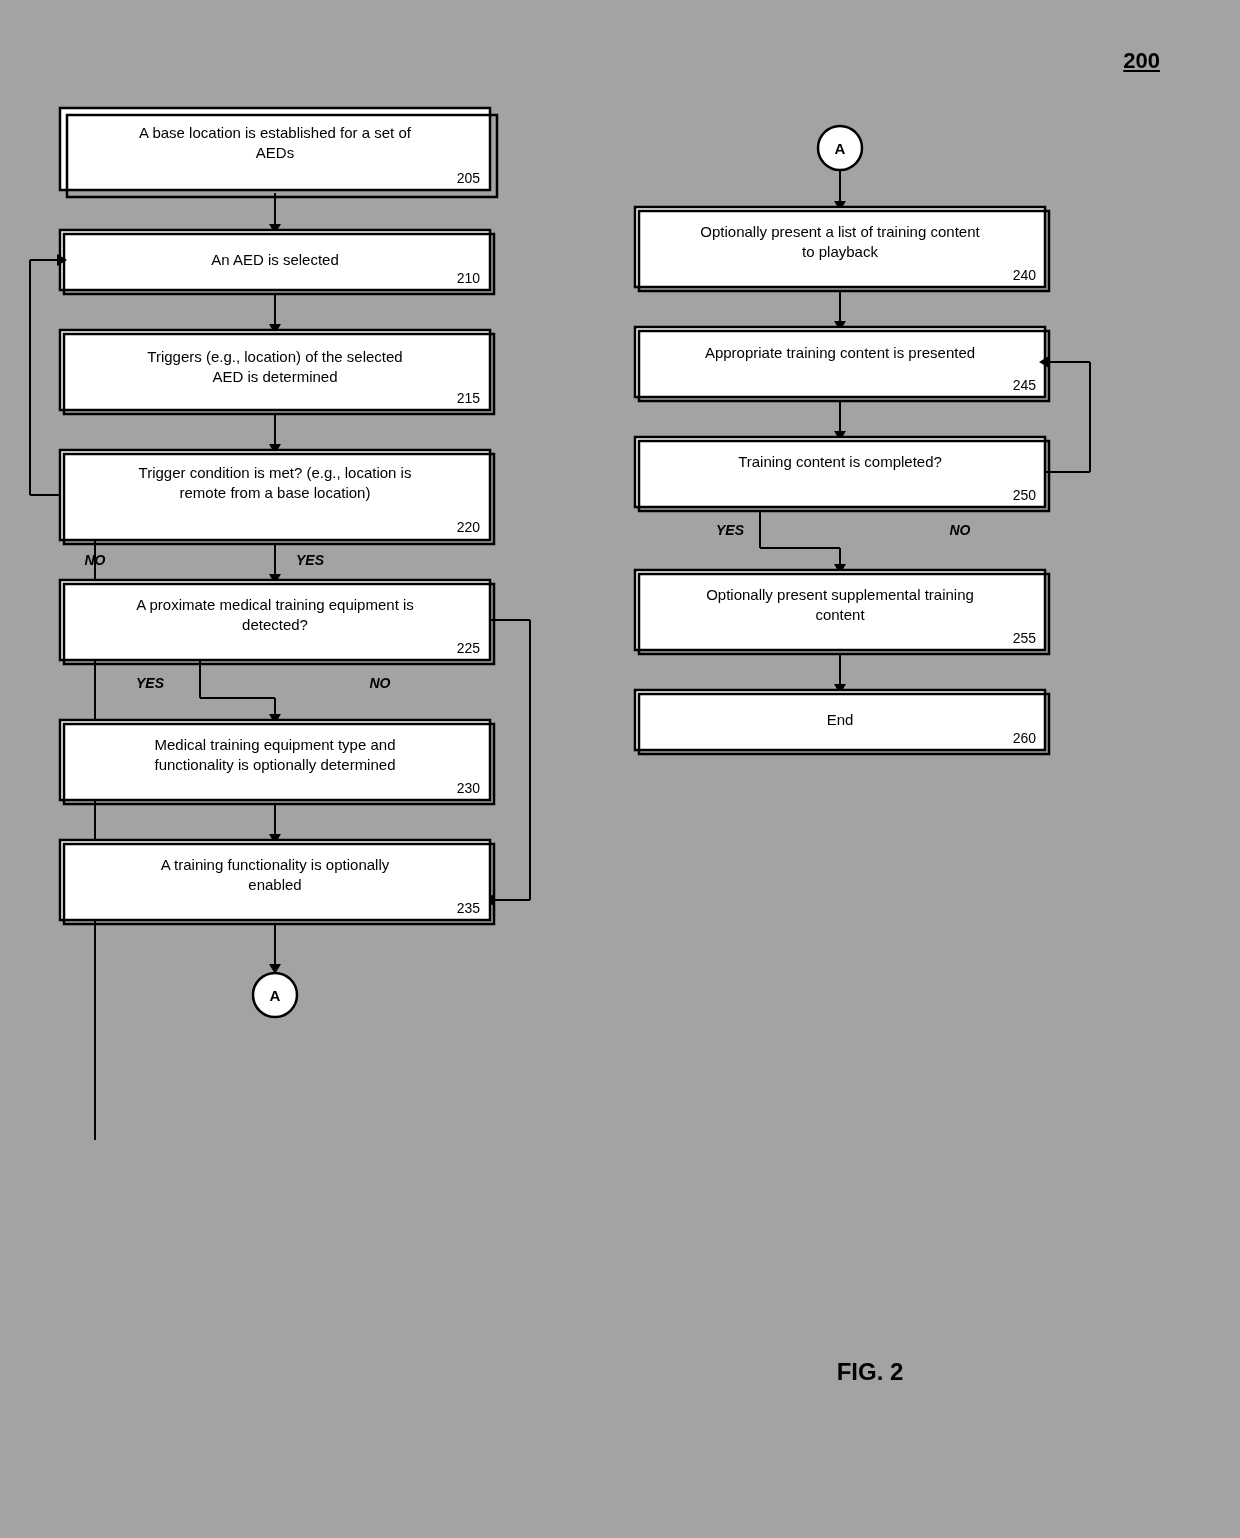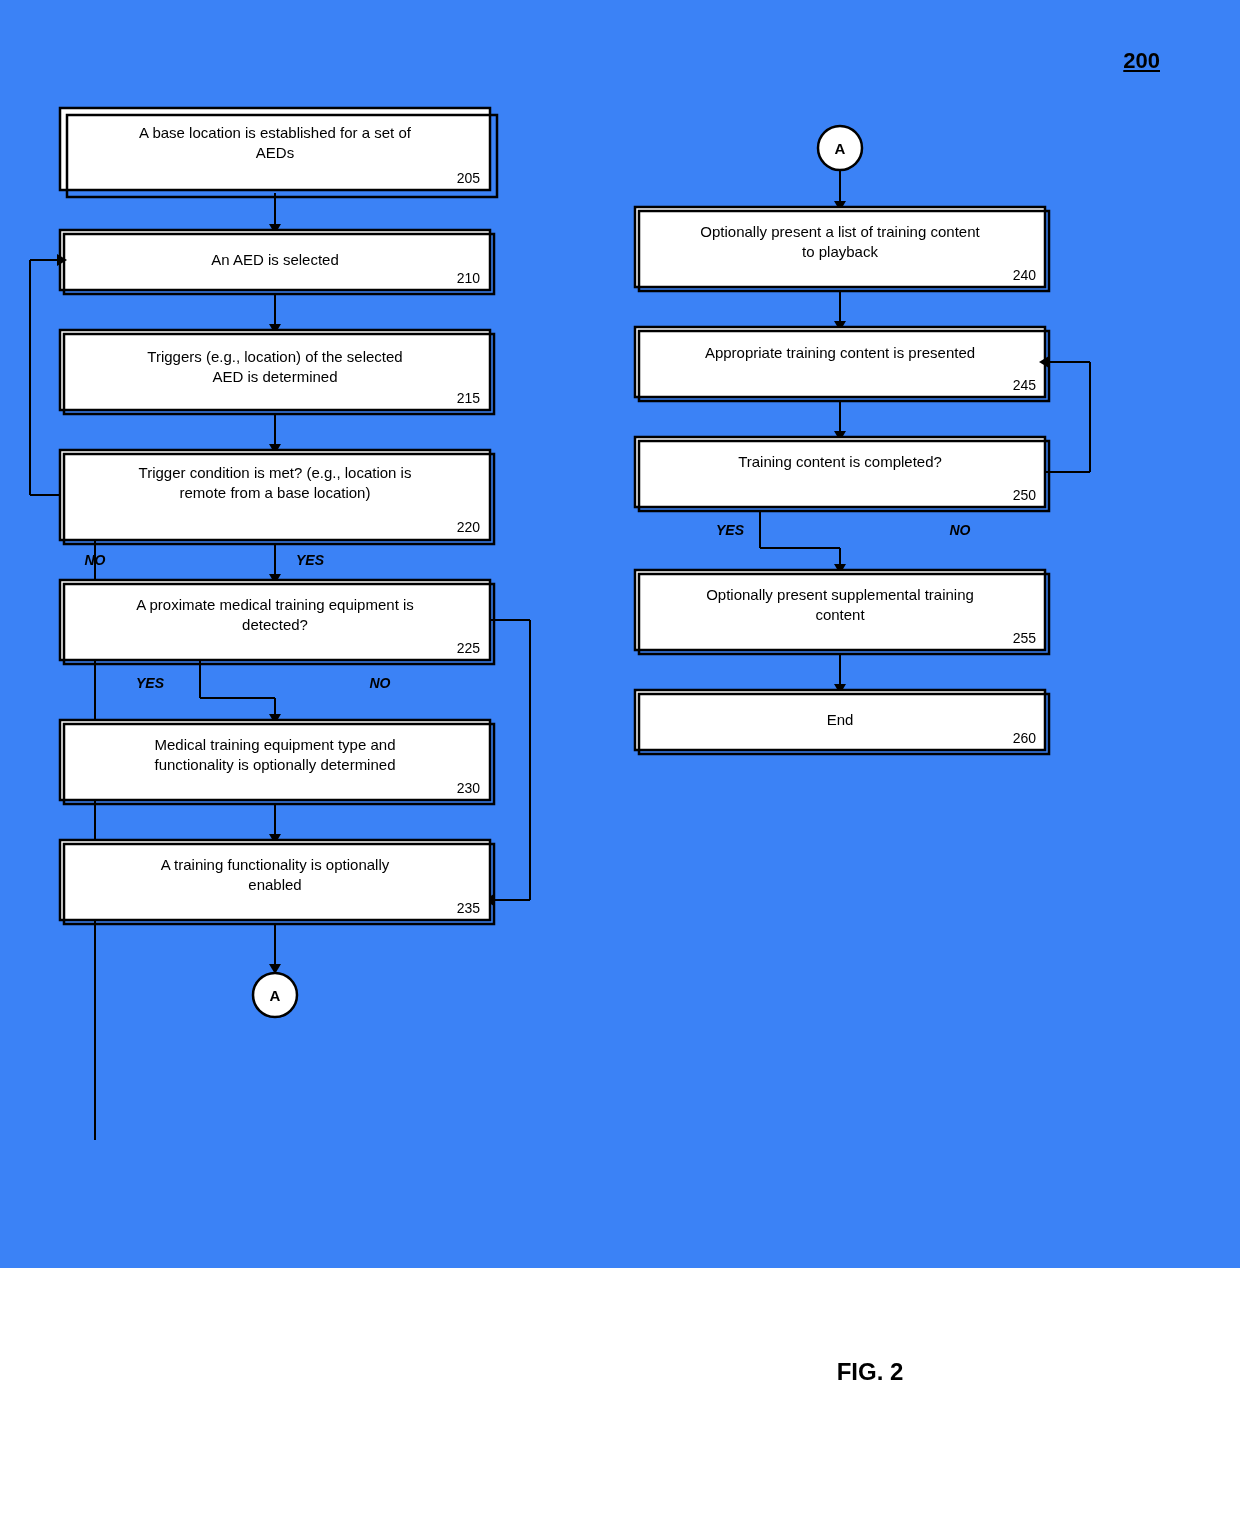--- a/index.html
+++ b/index.html
@@ -7,22 +7,22 @@
       background: #ffffff;
       font-family: Arial, sans-serif;
       width: 1240px;
       height: 1538px;
       position: relative;
       overflow: hidden;
     }
 
     .page {
       width: 1240px;
-      height: 1268px;
-      background: #3b82f6;
+      height: 1538px;
+      background: #a3a3a3;
       position: relative;
     }
 
     .fig-number {
       position: absolute;
       top: 48px;
       right: 80px;
       font-size: 22px;
       font-weight: bold;
       text-decoration: underline;

